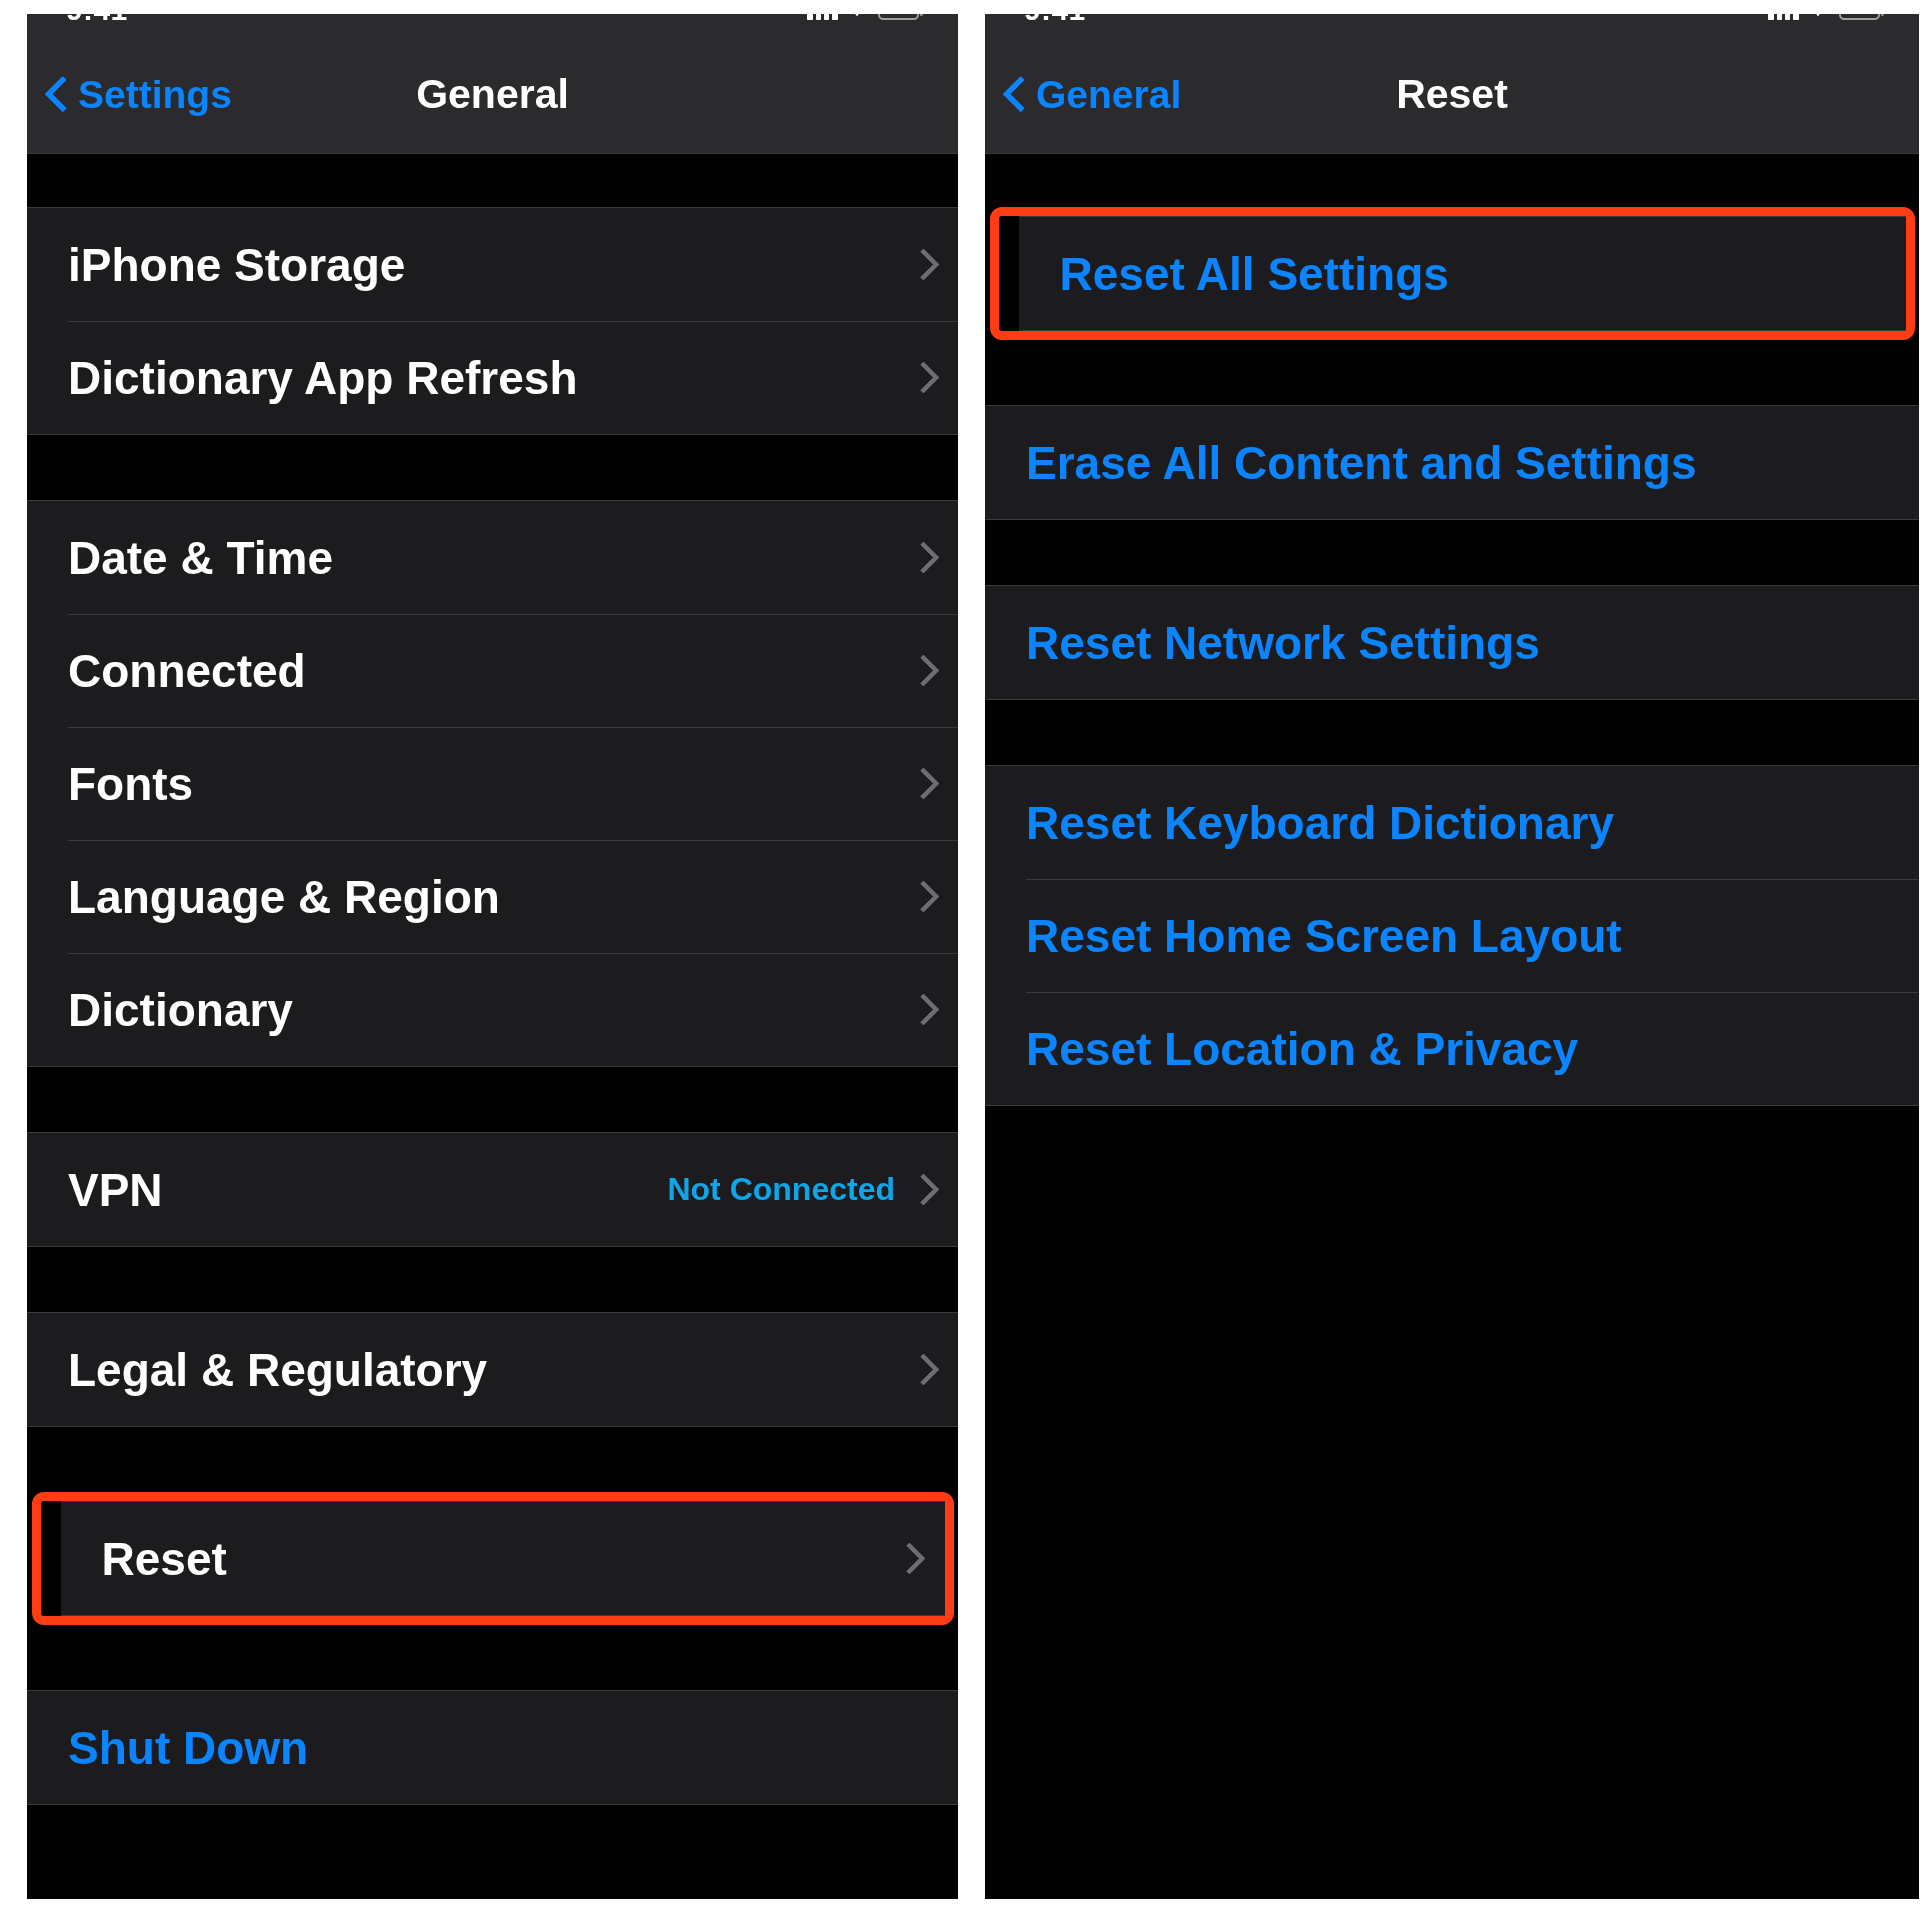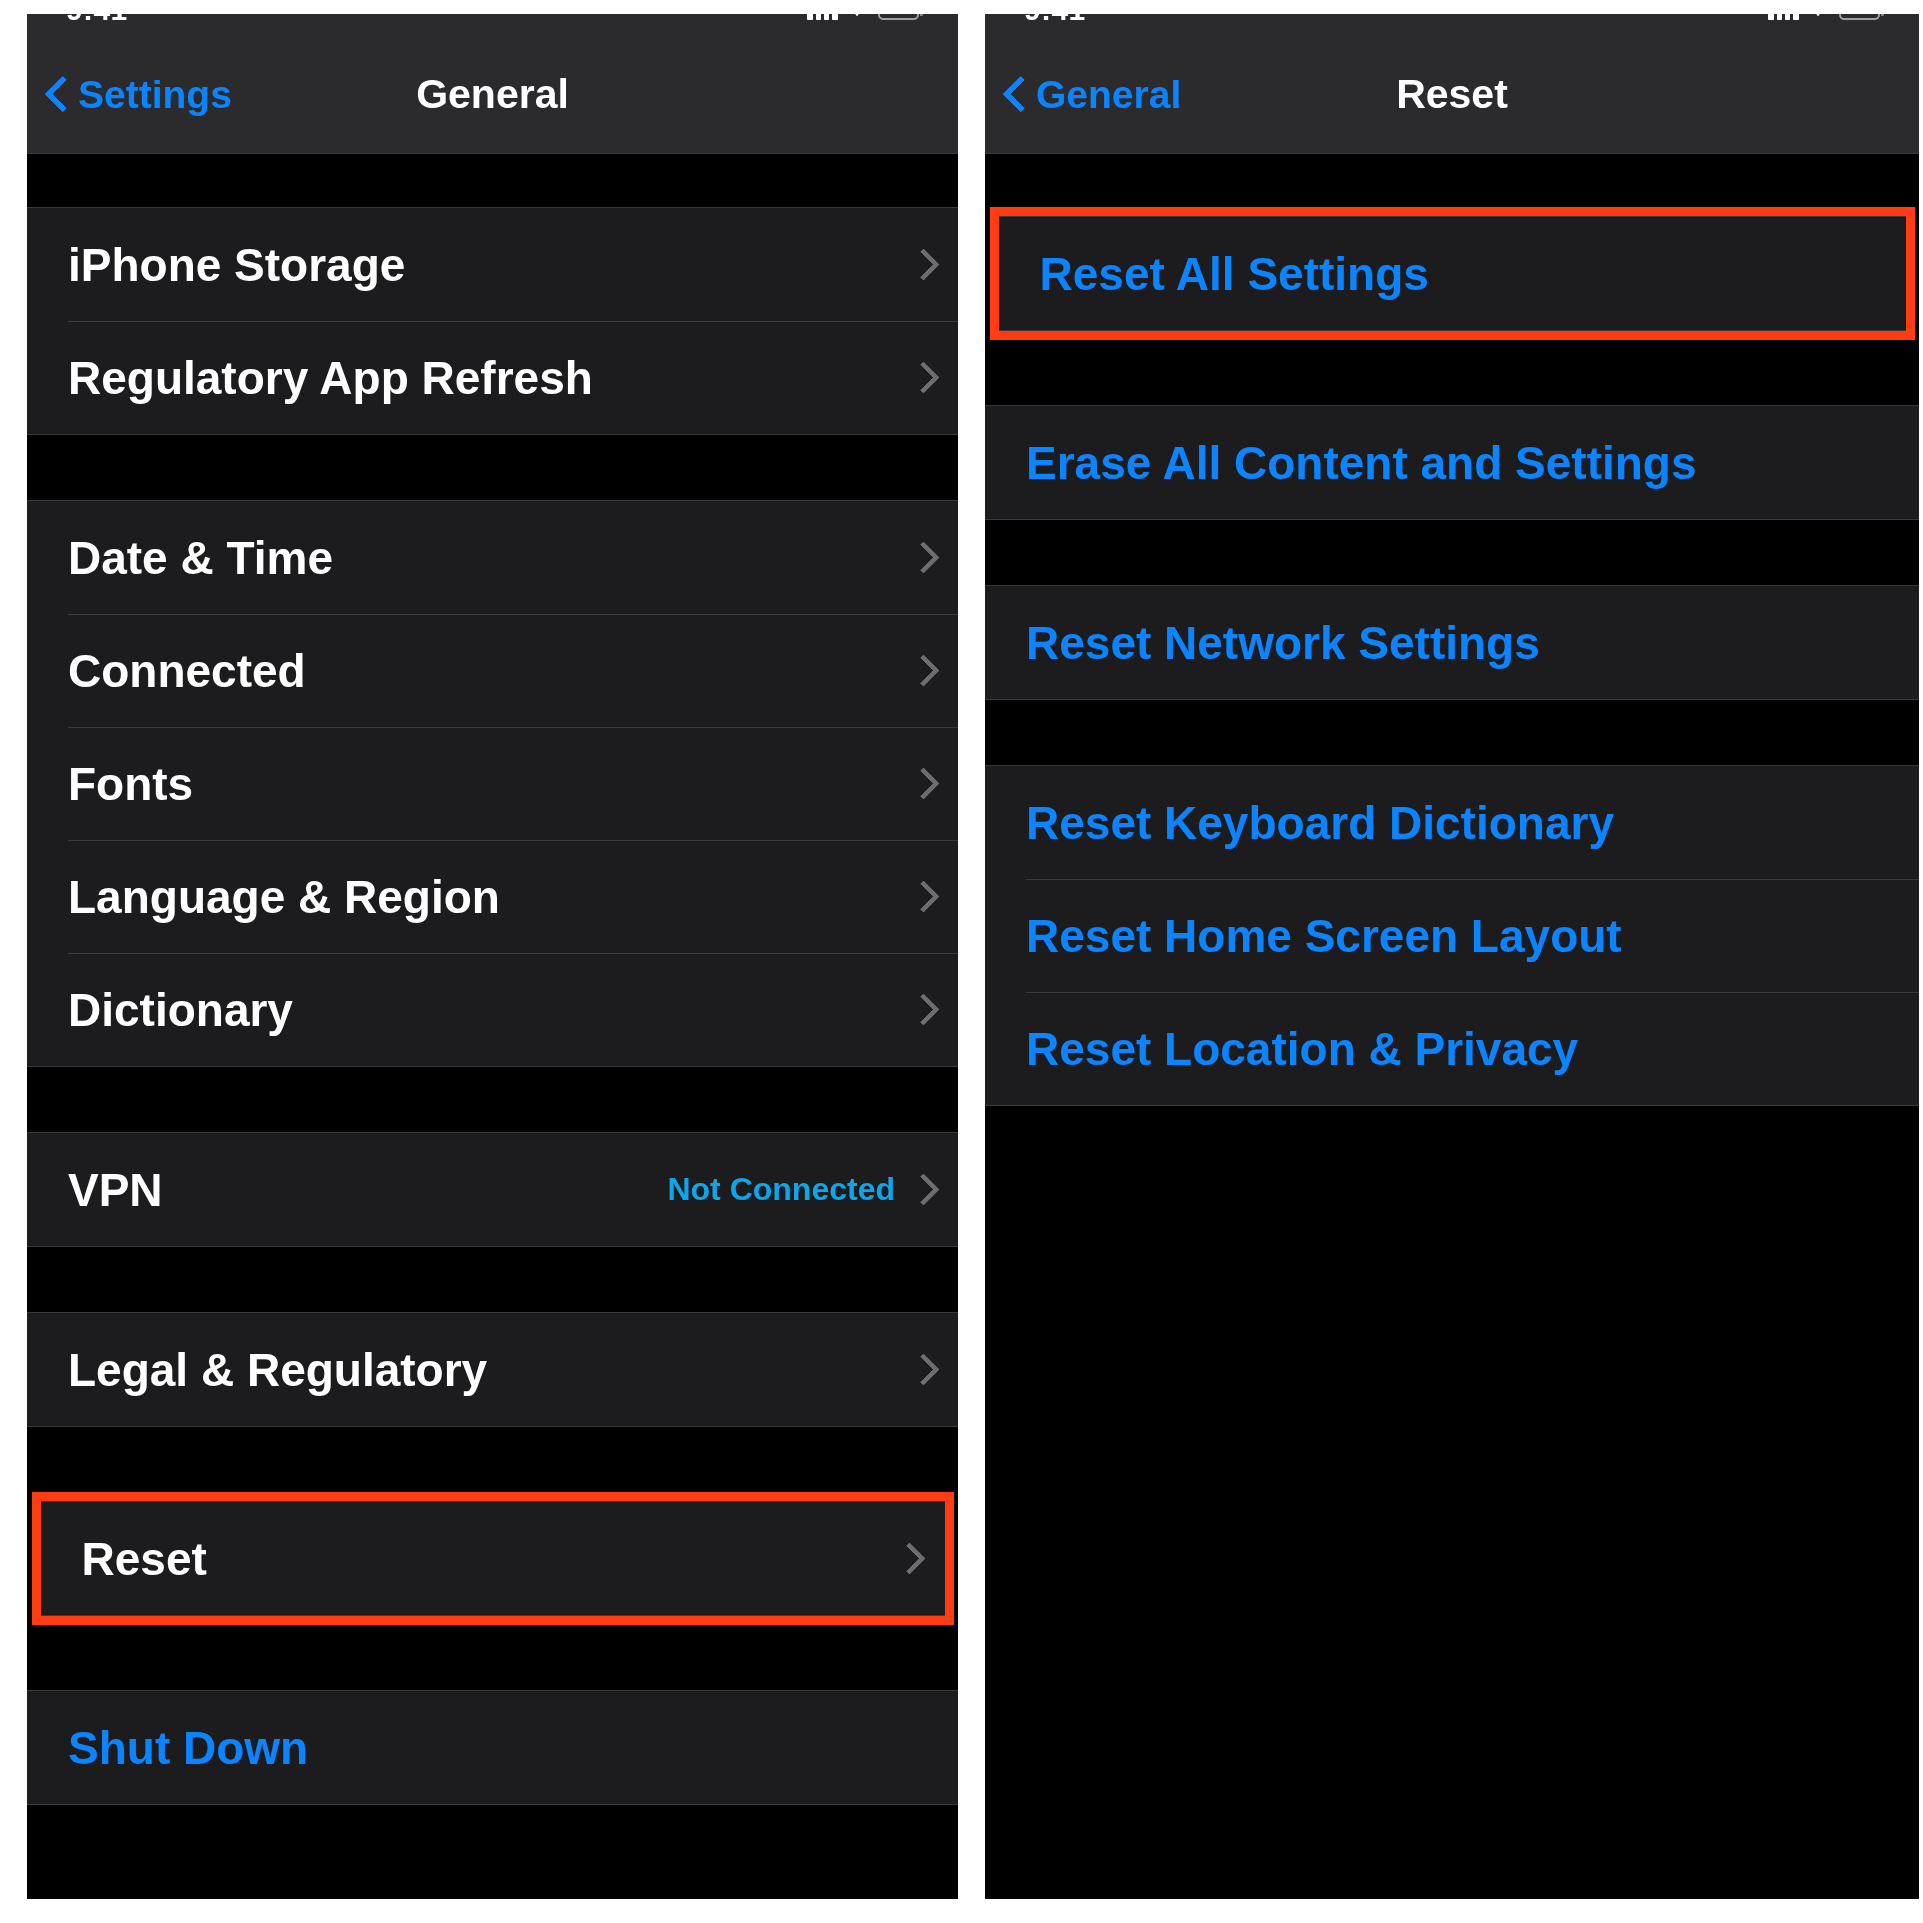--- a/index.html
+++ b/index.html
@@ -172,22 +172,23 @@
     width: 18px; height: 18px;
     border-right: 5.3px solid #6d6d70;
     border-top: 5.3px solid #6d6d70;
     transform: rotate(45deg);
     border-radius: 1.5px;
   }
 
   
   .highlight {
     border: 9.8px solid #ff3c14;
-    border-radius: 0;
+    border-radius: 12px;
     margin: 0 4.5px;
+    padding-left: 20px;
   }
   .highlight .group { border-top-color: #3a3a3c; }
 
   
   .filler { background: #000000; flex: 1 1 auto; }
   .phone.right .content { display: flex; flex-direction: column; height: calc(100% - 141px); }
   .phone.left  .content { display: flex; flex-direction: column; height: calc(100% - 141px); }
 </style>
 </head>
 <body>
@@ -218,21 +219,21 @@
       </div>
       <div class="content">
         <div class="gap g-small"></div>
         <div class="group">
           <div class="row">
             <div class="row-label">iPhone Storage</div>
             <div class="row-spacer"></div>
             <div class="disclosure"></div>
           </div>
           <div class="row">
-            <div class="row-label">Regulatory App Refresh</div>
+            <div class="row-label">Dictionary App Refresh</div>
             <div class="row-spacer"></div>
             <div class="disclosure"></div>
           </div>
         </div>
         <div class="gap g-med"></div>
         <div class="group">
           <div class="row">
             <div class="row-label">Date &amp; Time</div>
             <div class="row-spacer"></div>
             <div class="disclosure"></div>

